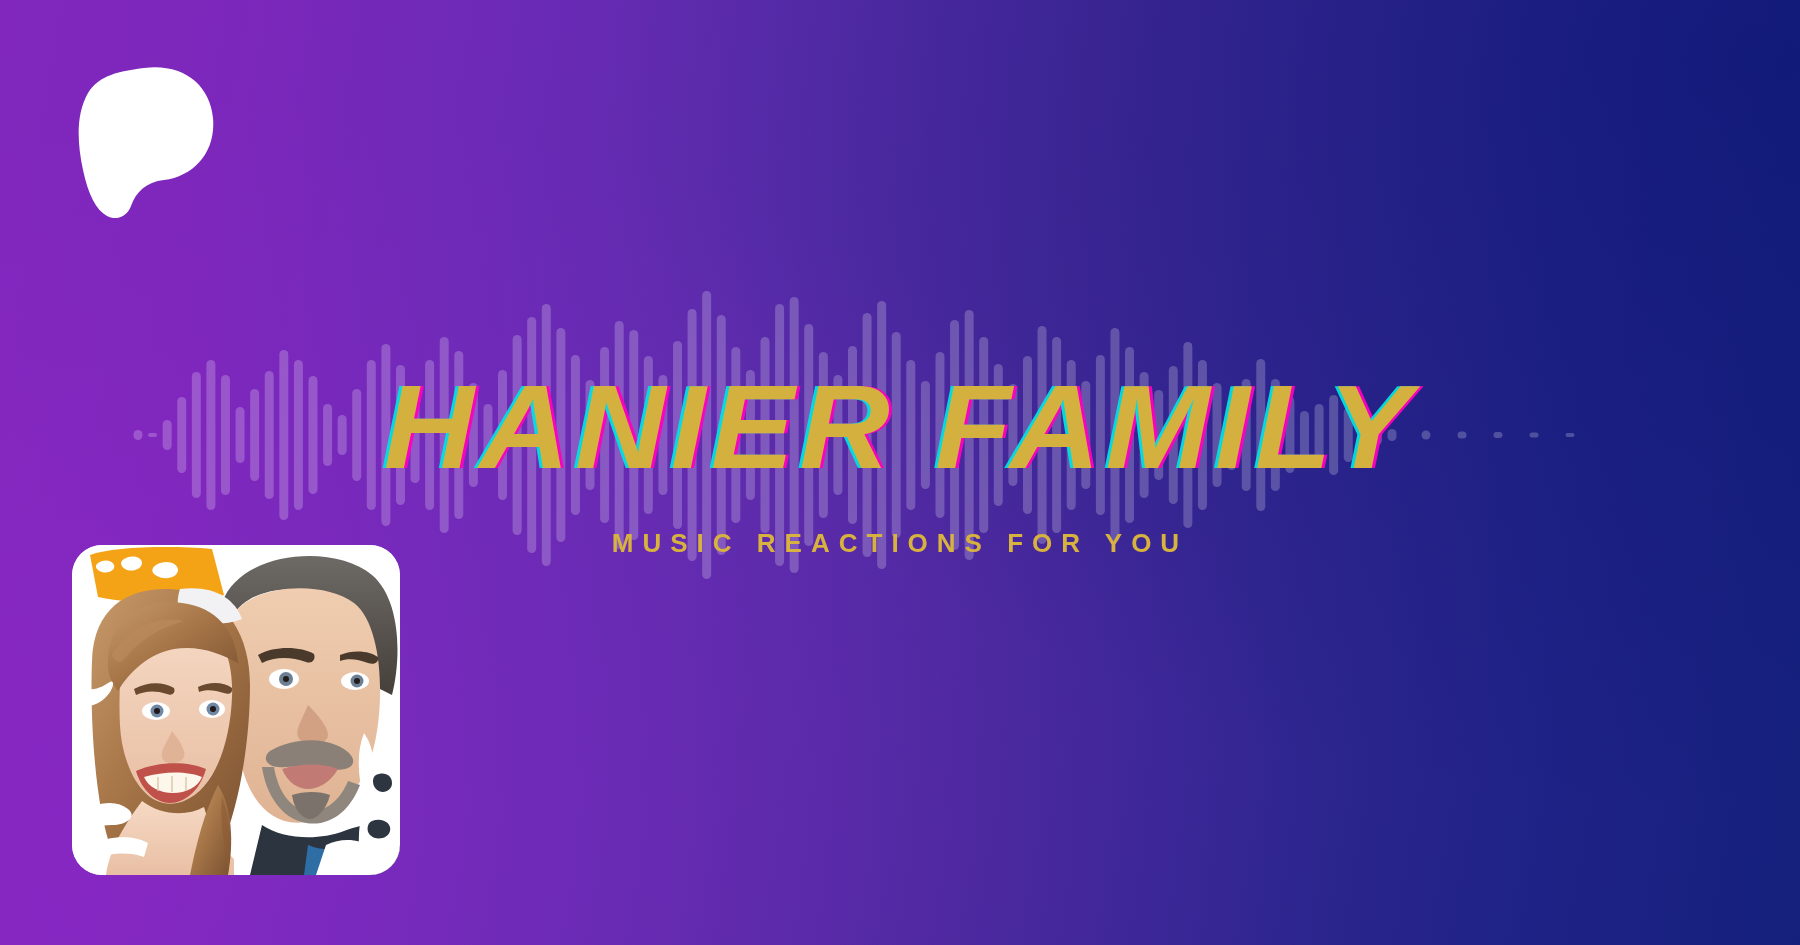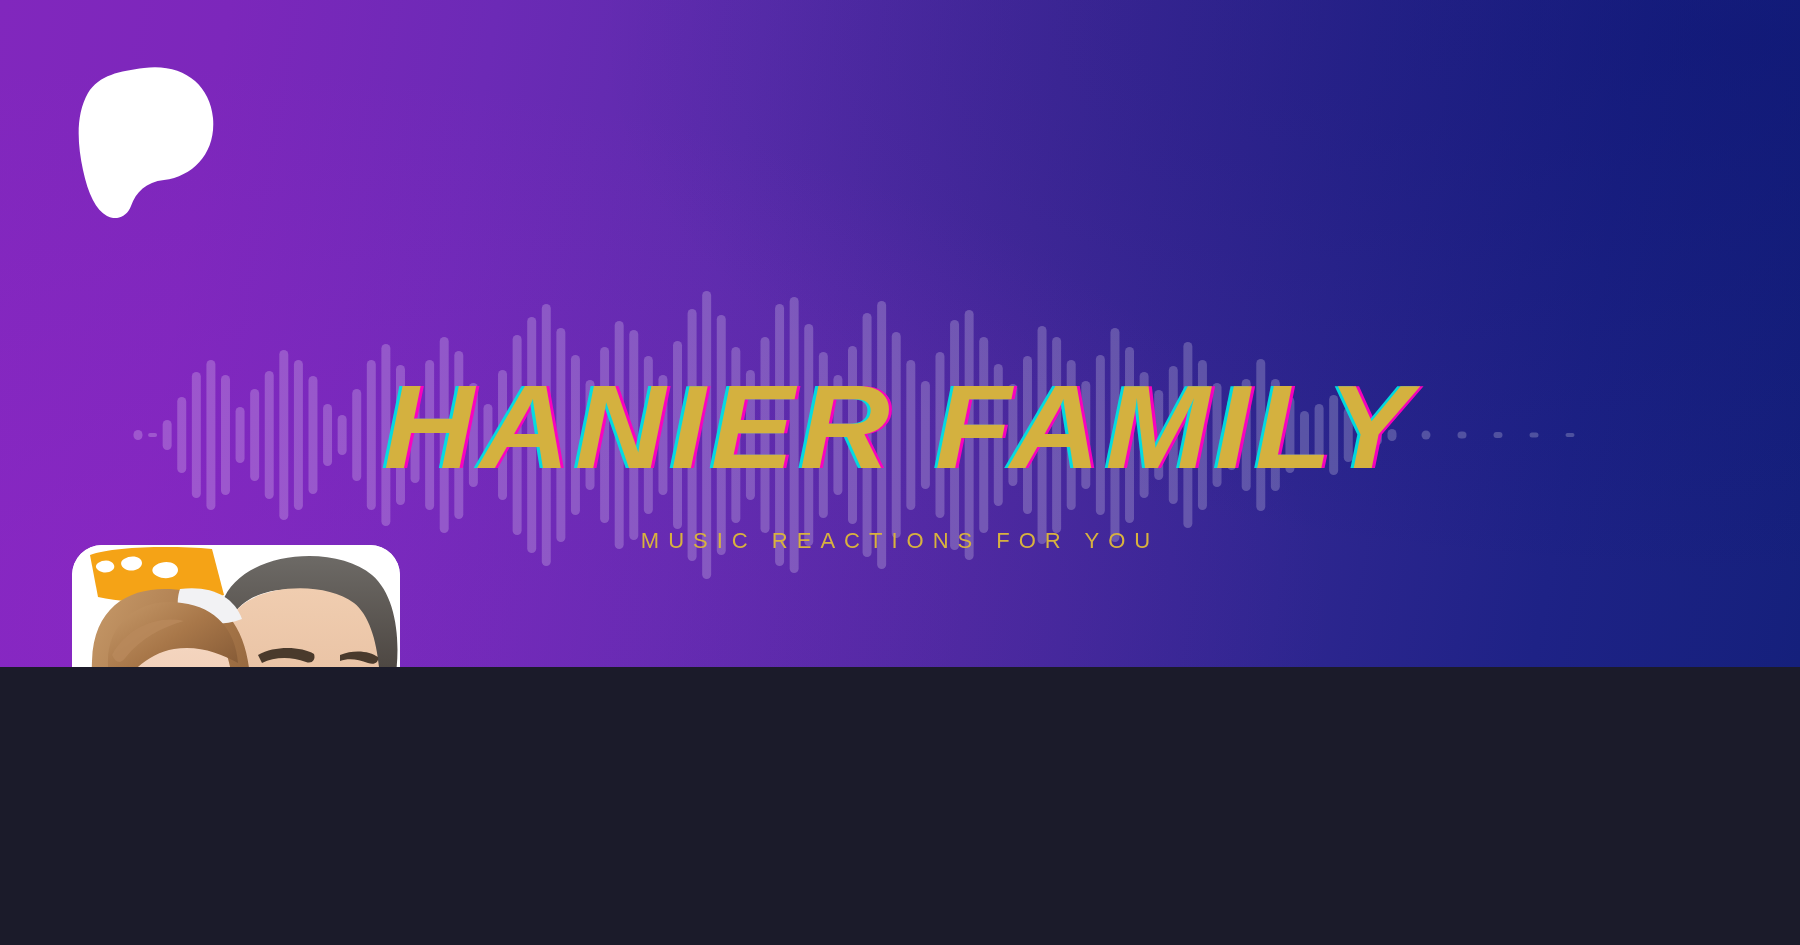--- a/index.html
+++ b/index.html
@@ -8,21 +8,21 @@
     padding: 0;
     background: #1b1b2a;
   }
   body {
     font-family: "Liberation Sans", sans-serif;
   }
 
   #banner {
     position: relative;
     width: 1800px;
-    height: 667px;
+    height: 945px;
     overflow: hidden;
     background:
       linear-gradient(100deg,
         #8127bd 0%,
         #7c27bb 12%,
         #6c2ab6 26%,
         #5a2cab 40%,
         #45299b 56%,
         #2f2690 72%,
         #1e2286 86%,
@@ -101,22 +101,22 @@
     white-space: nowrap;
     transform: scaleX(1.06);
     text-shadow:
       -3px 0 0 rgba(0,225,225,0.95),
        3px 0 0 rgba(255,0,190,0.95);
     pointer-events: auto;
   }
 
   .tagline {
     font-family: "Liberation Sans", sans-serif;
-    font-weight: 400;
-    font-size: 22px;
+    font-weight: 700;
+    font-size: 26px;
     letter-spacing: 9px;
     color: #d8b23e;
     white-space: nowrap;
     pointer-events: auto;
   }
   #tagline-1 { margin-top: 42px; }
   #tagline-2 { margin-top: 20px; }
 </style>
 </head>
 <body>

